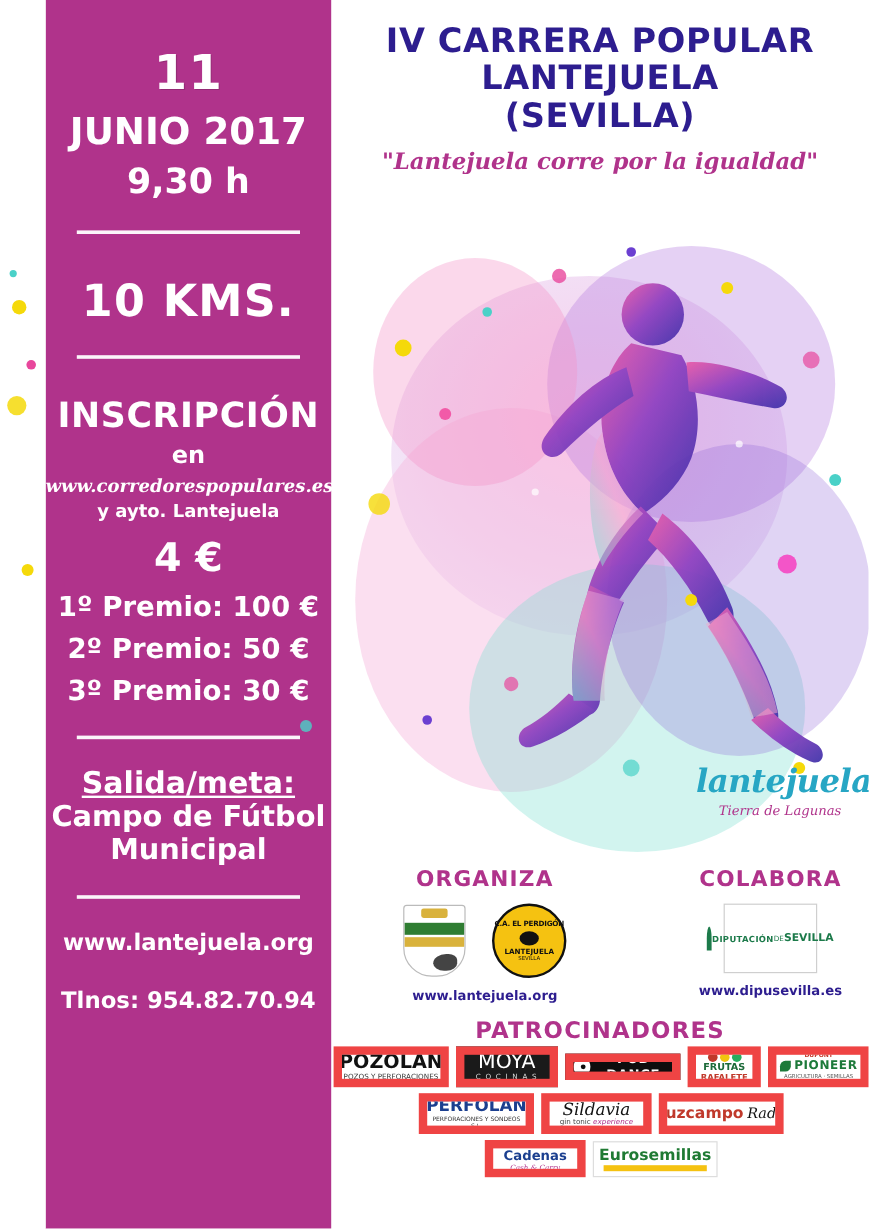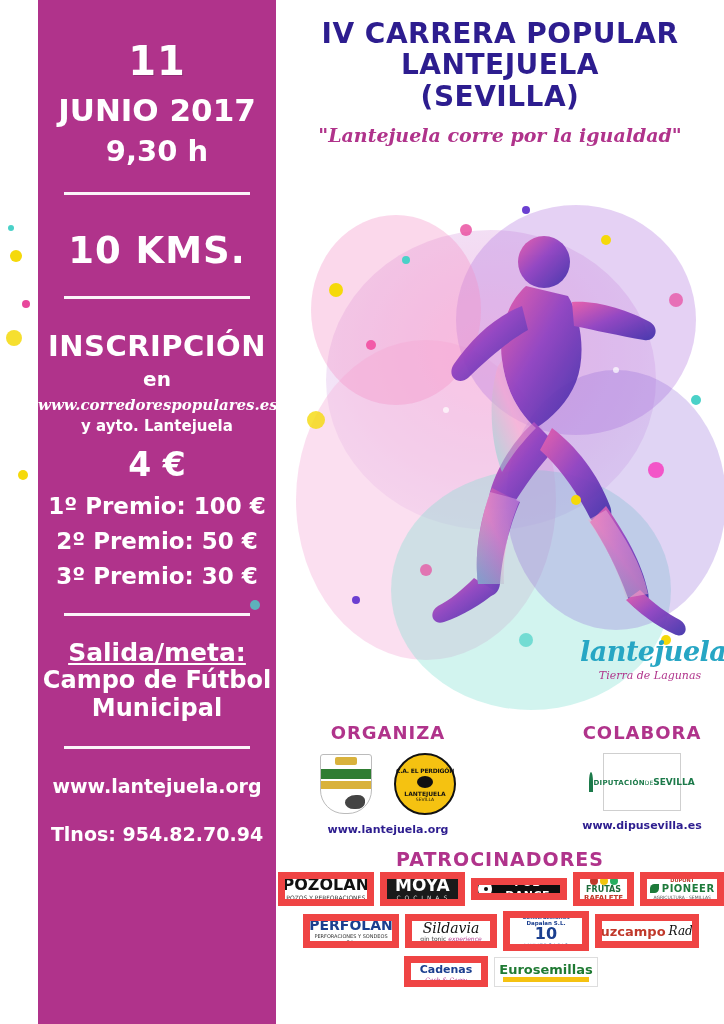--- a/index.html
+++ b/index.html
@@ -131,21 +131,21 @@
     font-size:27px; color:#27a6c4; font-weight:bold;
     letter-spacing:-.5px;
   }
   .brand-tag {
     font-family:"DejaVu Serif", serif; font-style:italic;
     font-size:11px; color:#b0338b; margin-top:2px;
   }
 
   
   .org-block {
-    position:absolute; left:282px; top:722px; width:212px; text-align:center; z-index:6;
+    position:absolute; left:298px; top:722px; width:212px; text-align:center; z-index:6;
   }
   .col-block {
     position:absolute; left:560px; top:722px; width:164px; text-align:center; z-index:6;
   }
   .sec-head {
     color:#b0338b; font-weight:bold; font-size:18px; letter-spacing:1px;
     font-family:"DejaVu Sans", sans-serif;
   }
   .logos-row {
     display:flex; justify-content:center; align-items:center; gap:22px; margin-top:10px;
@@ -210,21 +210,21 @@
     background:#ffffff; border:7px solid #ef4444;
     display:flex; align-items:center; justify-content:center;
     text-align:center; overflow:hidden;
     font-family:"DejaVu Sans", sans-serif;
   }
   .logo.pozolan { width:96px; height:34px; flex-direction:column; }
   .logo.pozolan .a { font-size:16px; font-weight:bold; color:#111; line-height:1; }
   .logo.pozolan .b { font-size:6px; color:#333; margin-top:1px; }
 
   .logo.moya { width:86px; height:34px; background:#1a1a1a; flex-direction:column; }
-  .logo.moya .a { font-size:17px; font-weight:bold; color:#fff; line-height:1; }
+  .logo.moya .a { font-size:17px; font-weight:normal; color:#fff; line-height:1; }
   .logo.moya .b { font-size:6px; color:#ddd; letter-spacing:1px; }
 
   .logo.pub { width:96px; height:22px; background:#0d0d0d; color:#fff; gap:4px; }
   .logo.pub .disc { width:16px; height:16px; border-radius:50%; background:#fff; position:relative; }
   .logo.pub .disc:after { content:""; position:absolute; left:6px; top:6px; width:4px; height:4px; border-radius:50%; background:#0d0d0d; }
   .logo.pub .txt { font-size:11px; font-weight:bold; letter-spacing:.5px; }
 
   .logo.frutas { width:62px; height:34px; flex-direction:column;text-align:center; }
   .logo.frutas .fruit { display:flex; gap:2px; }
   .logo.frutas .f1 { width:8px; height:8px; border-radius:50%; background:#c0392b; }
@@ -469,25 +469,20 @@
         <div class="a">PERFOLAN</div>
         <div class="b">PERFORACIONES Y SONDEOS S.L.</div>
       </div>
       <div class="logo sildavia">
         <div class="a">Sildavia</div>
         <div class="b">
           <span>gin tonic</span>
           <i>experience</i>
         </div>
       </div>
-      <div class="logo dapalan">
-        <div class="a">Construcciones Dapalan S.L.</div>
-        <div class="n">10</div>
-        <div class="b">ANIVERSARIO</div>
-      </div>
       <div class="logo cruz">
         <div class="a">Cruzcampo</div>
         <div class="b">Radler</div>
       </div>
     </div>
 
     <div class="prow">
       <div class="logo diaz">
         <div class="a">Díaz Cadenas</div>
         <div class="b">Cash &amp; Carry</div>

